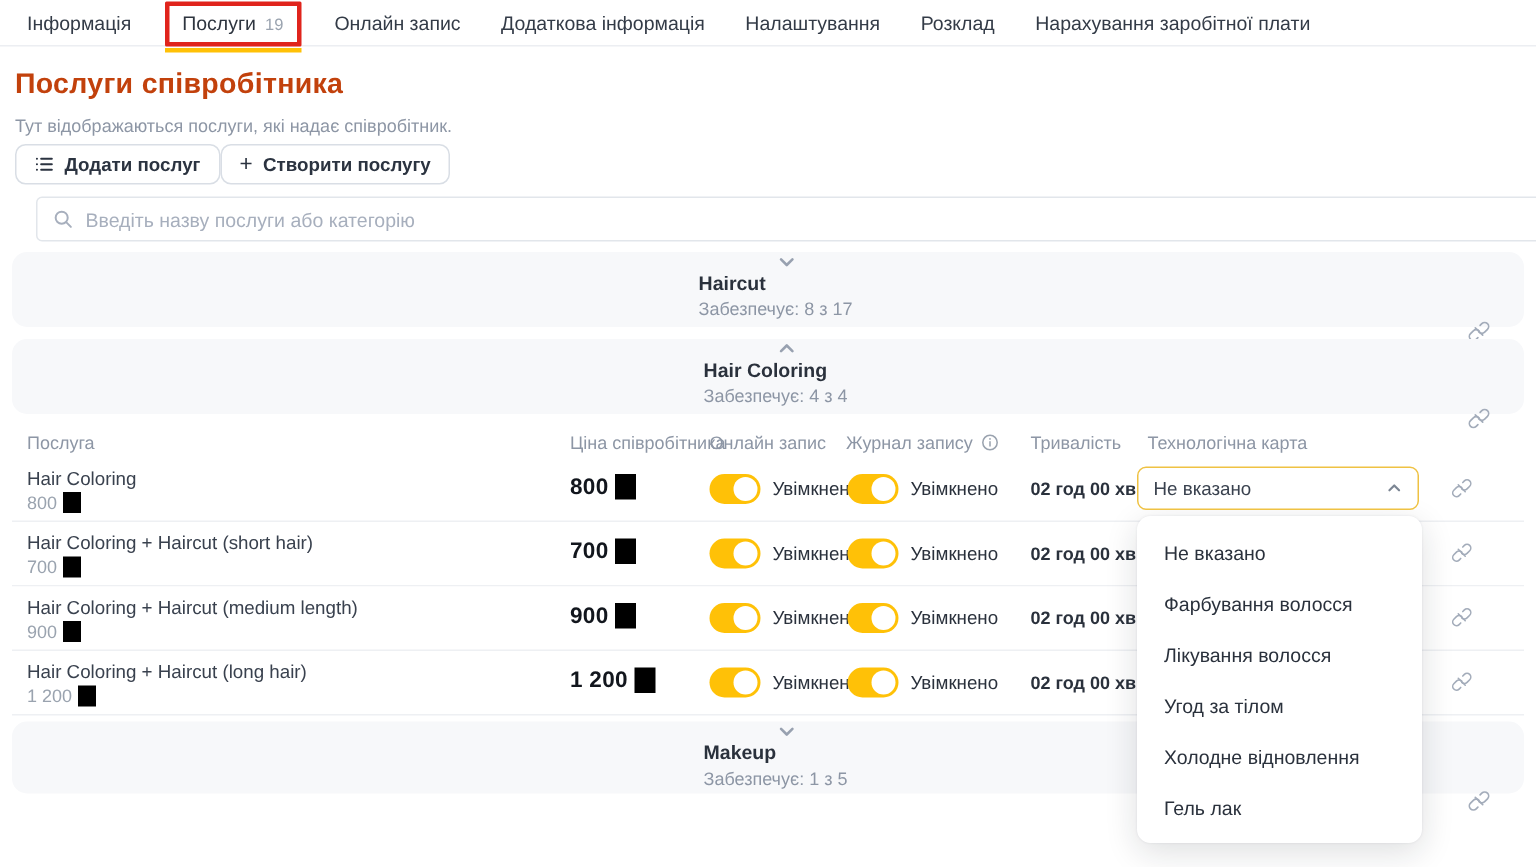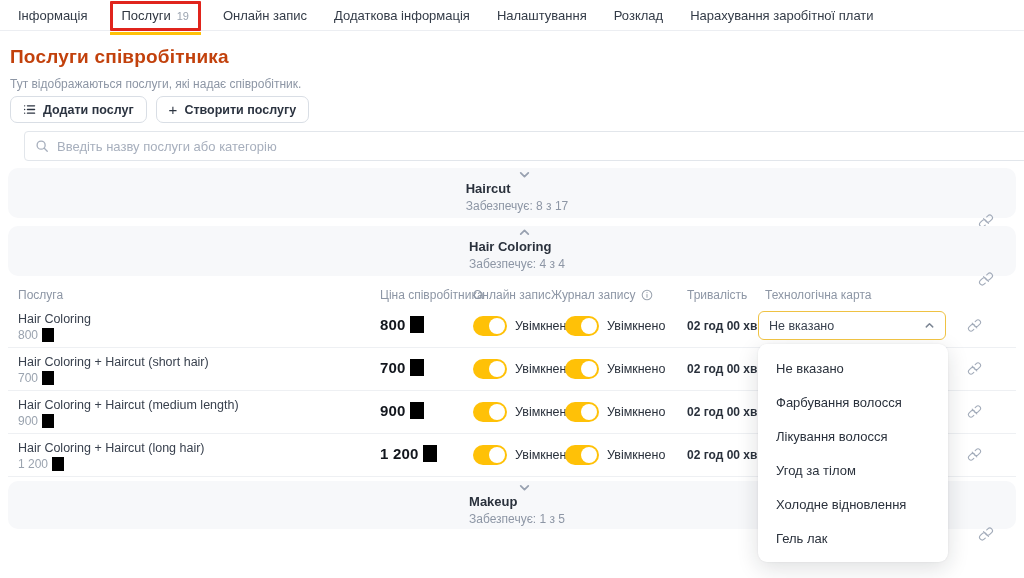--- a/index.html
+++ b/index.html
@@ -14,21 +14,21 @@
   .tab.active { position:relative; padding:4px 9px 5px; margin:-4px -5px -5px;
     border:3px solid #E0241C; border-radius:1px; font-weight:400; color:#2E353F; }
   .tab.active::after { content:""; position:absolute; left:-3px; right:-3px; bottom:-7px;
     height:3px; background:#FFC107; }
   .tab-badge { color:#9AA3AF; font-size:11px; margin-left:6px; }
 
   
   .page-title { position:absolute; top:46px; left:10px; font-size:19px; font-weight:700; color:#c2410c; letter-spacing:.2px; }
   .page-subtitle { position:absolute; top:77px; left:10px; font-size:12px; color:#8D96A5; }
 
-  .btn-row { position:absolute; top:96px; left:10px; display:flex; gap:9px; }
+  .btn-row { position:absolute; top:96px; left:10px; display:flex; }
   .btn { height:27px; display:inline-flex; align-items:center; gap:7px; padding:0 12px;
     border:1px solid #D9DEE5; border-radius:7px; background:#fff; font-size:12.5px;
     font-weight:700; color:#2B3340; cursor:pointer; }
   .btn .plus { font-size:15px; font-weight:400; color:#2B3340; }
 
   
   .search { position:absolute; top:131px; left:24px; width:1004px; height:30px;
     border:1px solid #E2E6EB; border-radius:4px; display:flex; align-items:center;
     padding:0 10px; gap:8px; background:#fff; }
   .search input { border:none; outline:none; flex:1; font-size:13px; color:#39414E;
@@ -152,21 +152,21 @@
         <path d="M13.1 5.9l1.7-1.7a4 4 0 015.66 5.66l-2.8 2.8a4 4 0 01-5.66 0"></path>
         <path d="M10.9 18.1l-1.7 1.7a4 4 0 01-5.66-5.66l2.8-2.8a4 4 0 015.66 0"></path>
         <path d="M8.3 8.3l7.4 7.4"></path>
       </svg>
     </span>
   </div>
 
   <div class="th" style="left:18px;">Послуга</div>
   <div class="th" style="left:380px;">Ціна співробітника</div>
   <div class="th" style="left:473px;">Онлайн запис</div>
-  <div class="th" style="left:551px;justify-content:center;">
+  <div class="th" style="left:564px;justify-content:center;">
     <span>Журнал запису</span>
     <span style="display:flex;">
       <svg width="12" height="12" viewBox="0 0 14 14" fill="none" stroke="#9AA3AF" stroke-width="1.2">
         <circle cx="7" cy="7" r="5.6"></circle>
           <path d="M7 6.5v3.2" stroke-linecap="round"></path>
           <circle cx="7" cy="4.2" r="0.7" fill="#9AA3AF" stroke="none"></circle>
       </svg>
     </span>
   </div>
   <div class="th" style="left:687px;">Тривалість</div>

